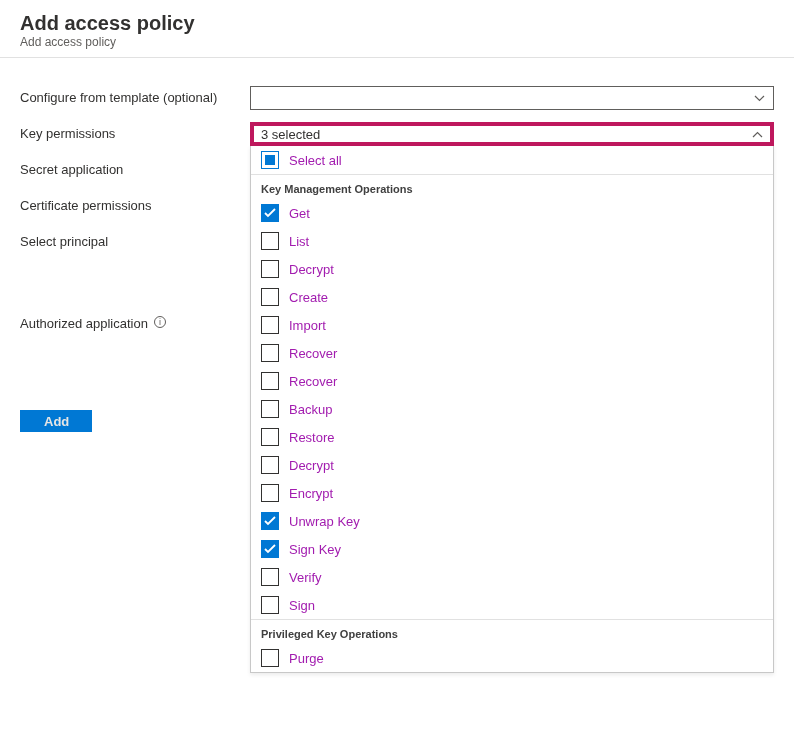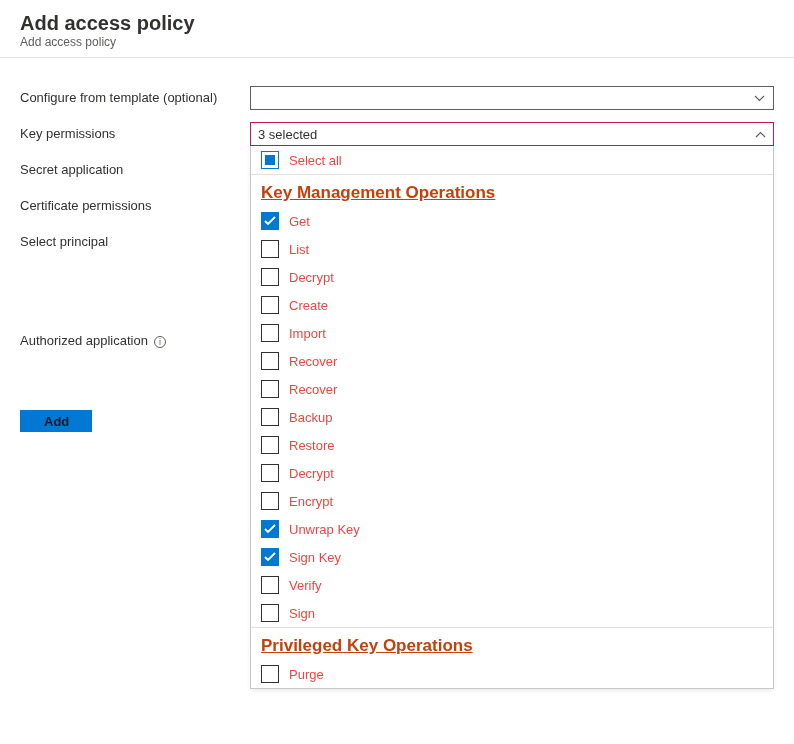--- a/index.html
+++ b/index.html
@@ -39,39 +39,39 @@
       font-size: 13px;
       color: #323130;
       height: 36px;
       display: flex;
       align-items: flex-start;
       padding-top: 4px;
     }
     .label-authapp {
       margin-top: 46px;
       display: flex;
-      align-items: flex-end;
+      align-items: flex-start;
       gap: 6px;
     }
     .info-icon {
       display: inline-flex;
       width: 12px;
       height: 12px;
       border: 1px solid #605e5c;
       border-radius: 50%;
       align-items: center;
       justify-content: center;
       font-size: 9px;
       color: #605e5c;
       font-style: normal;
     }
     .add-btn {
       margin-top: 62px;
       background: #0078d4;
-      color: #0f172a;
+      color: #e5e5e5;
       border: none;
       padding: 4px 24px;
       font-size: 13px;
       font-weight: 600;
       cursor: pointer;
       width: 72px;
       height: 22px;
       line-height: 1;
     }
     .dropdown-closed {
@@ -79,21 +79,21 @@
       height: 24px;
       display: flex;
       align-items: center;
       justify-content: space-between;
       padding: 0 8px;
       margin-bottom: 12px;
       cursor: pointer;
       background: #fff;
     }
     .dropdown-open {
-      border: 1px solid #be185d;
+      border: 4px solid #be185d;
       height: 24px;
       display: flex;
       align-items: center;
       justify-content: space-between;
       padding: 0 7px;
       cursor: pointer;
       background: #fff;
     }
     .chevron {
       font-size: 11px;
@@ -108,26 +108,25 @@
     .panel-row {
       display: flex;
       align-items: center;
       padding: 5px 10px;
       gap: 10px;
     }
     .panel-row-selectall {
       border-bottom: 1px solid #e1e1e1;
     }
     .section-header {
-      color: #c2410c;
-      font-size: 17px;
+      color: #404040;
+      font-size: 11px;
       font-weight: 600;
       padding: 8px 10px 4px 10px;
       border-top: 1px solid #e1e1e1;
-      text-decoration: underline;
     }
     .section-header:first-of-type {
       border-top: none;
     }
     .checkbox {
       width: 18px;
       height: 18px;
       border: 1px solid #323130;
       display: inline-flex;
       align-items: center;
@@ -149,21 +148,21 @@
       height: 10px;
       background: #0078d4;
     }
     .checkmark {
       color: #fff;
       font-size: 13px;
       line-height: 1;
     }
     .option-label {
       font-size: 13px;
-      color: #ef4444;
+      color: #a21caf;
       cursor: pointer;
     }
   </style>
 </head>
 <body>
 
 <div class="header">
   <div class="header-title">Add access policy</div>
   <div class="header-subtitle">Add access policy</div>
 </div>

